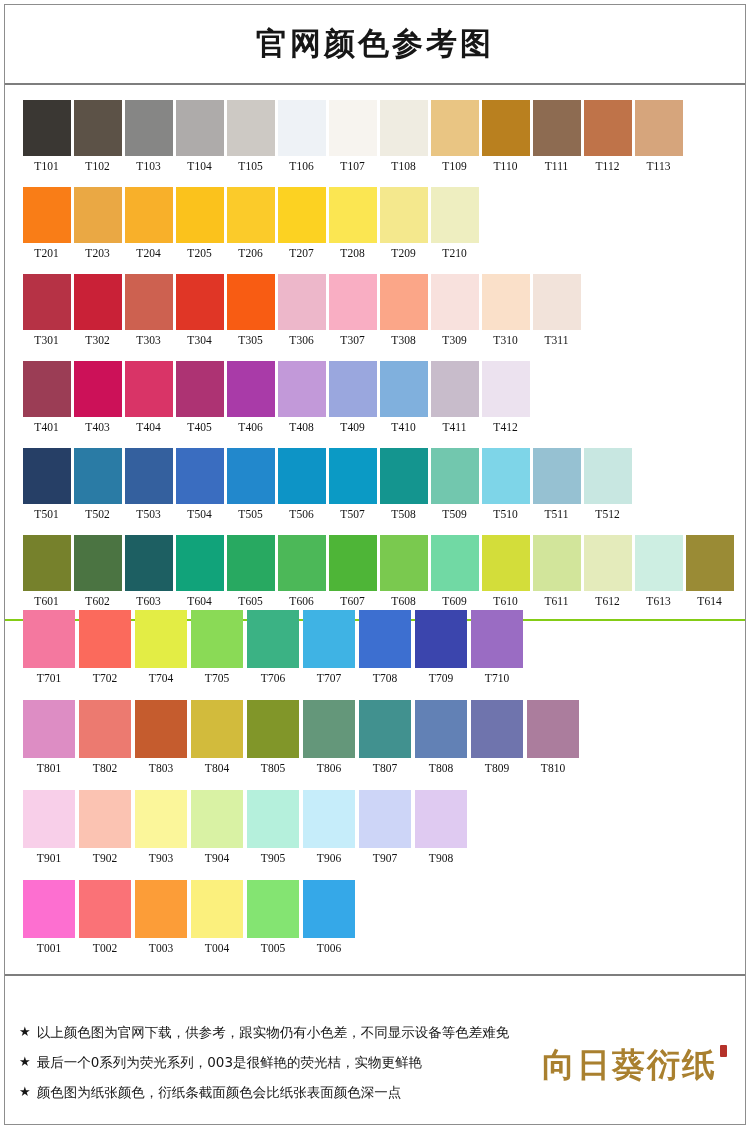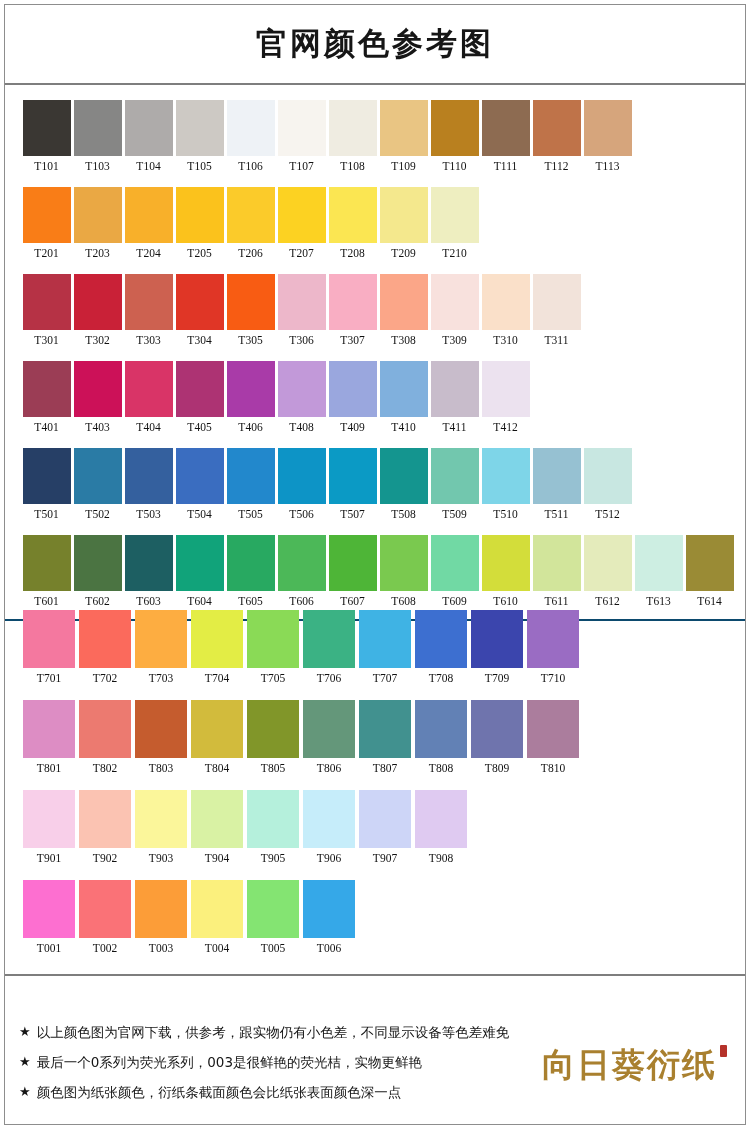--- a/index.html
+++ b/index.html
@@ -56,21 +56,21 @@
     white-space: nowrap;
   }
 
   
   .panel {
     position: absolute;
     left: 5px;
     width: 740px;
     box-sizing: border-box;
   }
-  #panel-main { top: 87px; height: 534px; border-bottom: 2px solid #0c4a6e; }
+  #panel-main { top: 87px; height: 534px; border-bottom: 2px solid #84cc16; }
   #panel-special { top: 596px; height: 380px; border-bottom: 2px solid #7e7e7e; }
 
   .row {
     display: flex;
     align-items: flex-start;
     padding-left: 16px;
     box-sizing: border-box;
   }
   .swatch-cell {
     display: flex;
@@ -159,20 +159,24 @@
     <div class="title-text">官网颜色参考图</div>
   </div>
 
   <div class="panel" id="panel-main">
       <div class="row">
         <div class="swatch-cell">
           <div class="swatch" style="background: rgb(58, 55, 51);"></div>
           <div class="swatch-label">T101</div>
         </div>
         <div class="swatch-cell">
+          <div class="swatch" style="background: rgb(92, 82, 71);"></div>
+          <div class="swatch-label">T102</div>
+        </div>
+        <div class="swatch-cell">
           <div class="swatch" style="background: rgb(134, 134, 133);"></div>
           <div class="swatch-label">T103</div>
         </div>
         <div class="swatch-cell">
           <div class="swatch" style="background: rgb(174, 171, 170);"></div>
           <div class="swatch-label">T104</div>
         </div>
         <div class="swatch-cell">
           <div class="swatch" style="background: rgb(205, 201, 196);"></div>
           <div class="swatch-label">T105</div>
@@ -448,24 +452,20 @@
 
   <div class="panel" id="panel-special">
       <div class="row">
         <div class="swatch-cell">
           <div class="swatch" style="background: rgb(244, 120, 159);"></div>
           <div class="swatch-label">T701</div>
         </div>
         <div class="swatch-cell">
           <div class="swatch" style="background: rgb(251, 106, 92);"></div>
           <div class="swatch-label">T702</div>
-        </div>
-        <div class="swatch-cell">
-          <div class="swatch" style="background: rgb(253, 173, 65);"></div>
-          <div class="swatch-label">T703</div>
         </div>
         <div class="swatch-cell">
           <div class="swatch" style="background: rgb(227, 237, 69);"></div>
           <div class="swatch-label">T704</div>
         </div>
         <div class="swatch-cell">
           <div class="swatch" style="background: rgb(138, 218, 86);"></div>
           <div class="swatch-label">T705</div>
         </div>
         <div class="swatch-cell">

